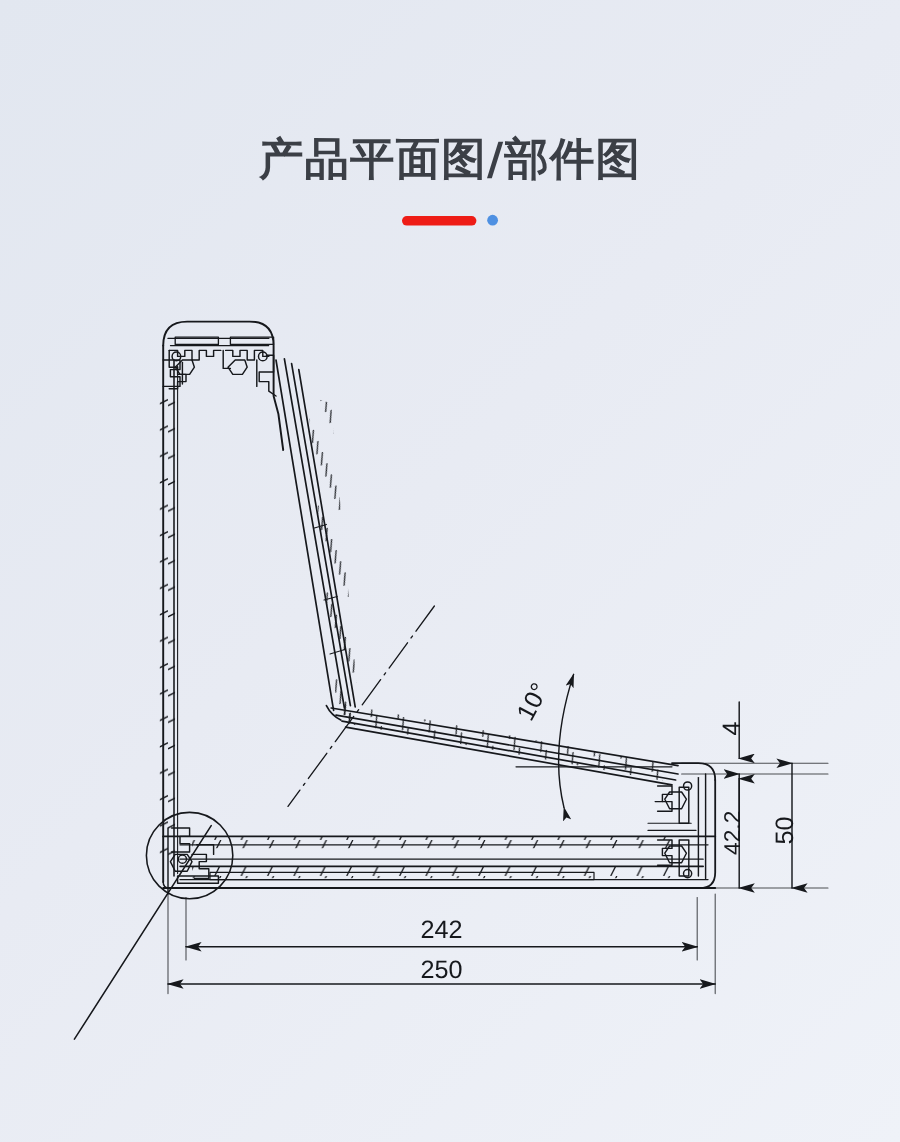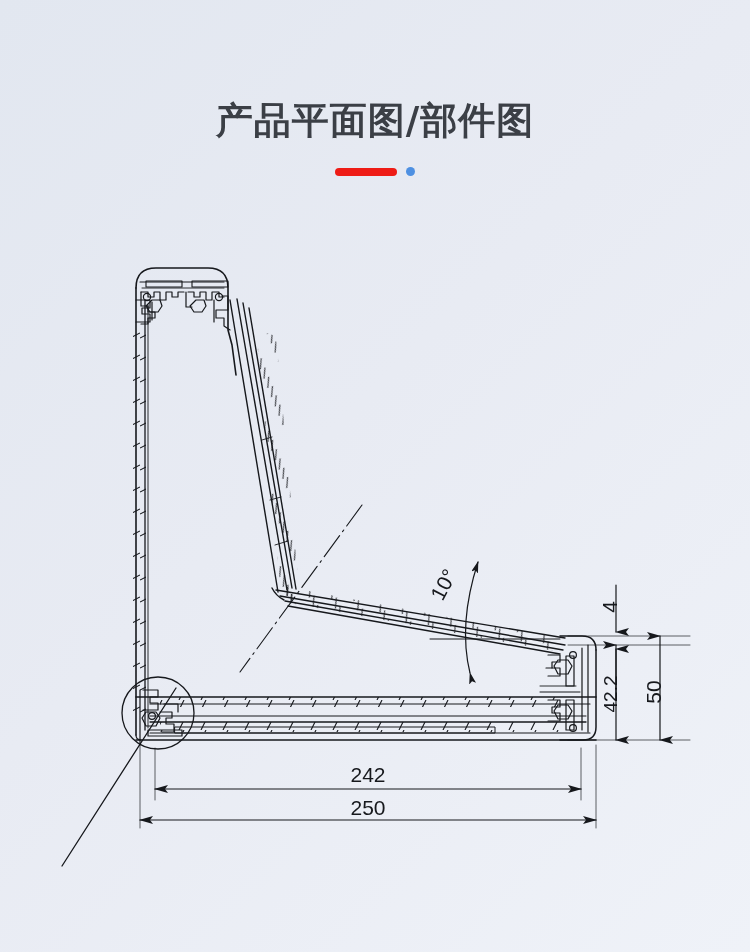--- a/index.html
+++ b/index.html
@@ -23,21 +23,21 @@
 
   
   .header {
     position: absolute;
     left: 0;
     top: 0;
     width: 750px;
     text-align: center;
   }
   .title {
-    margin: 0;
+    margin: 12px;
     padding-top: 100px;
     font-size: 37px;
     font-weight: bold;
     letter-spacing: 1px;
     color: #3b3f46;
     line-height: 1.15;
     font-family: "DejaVu Sans", "Liberation Sans", sans-serif;
   }
   .divider {
     margin-top: 22px;

